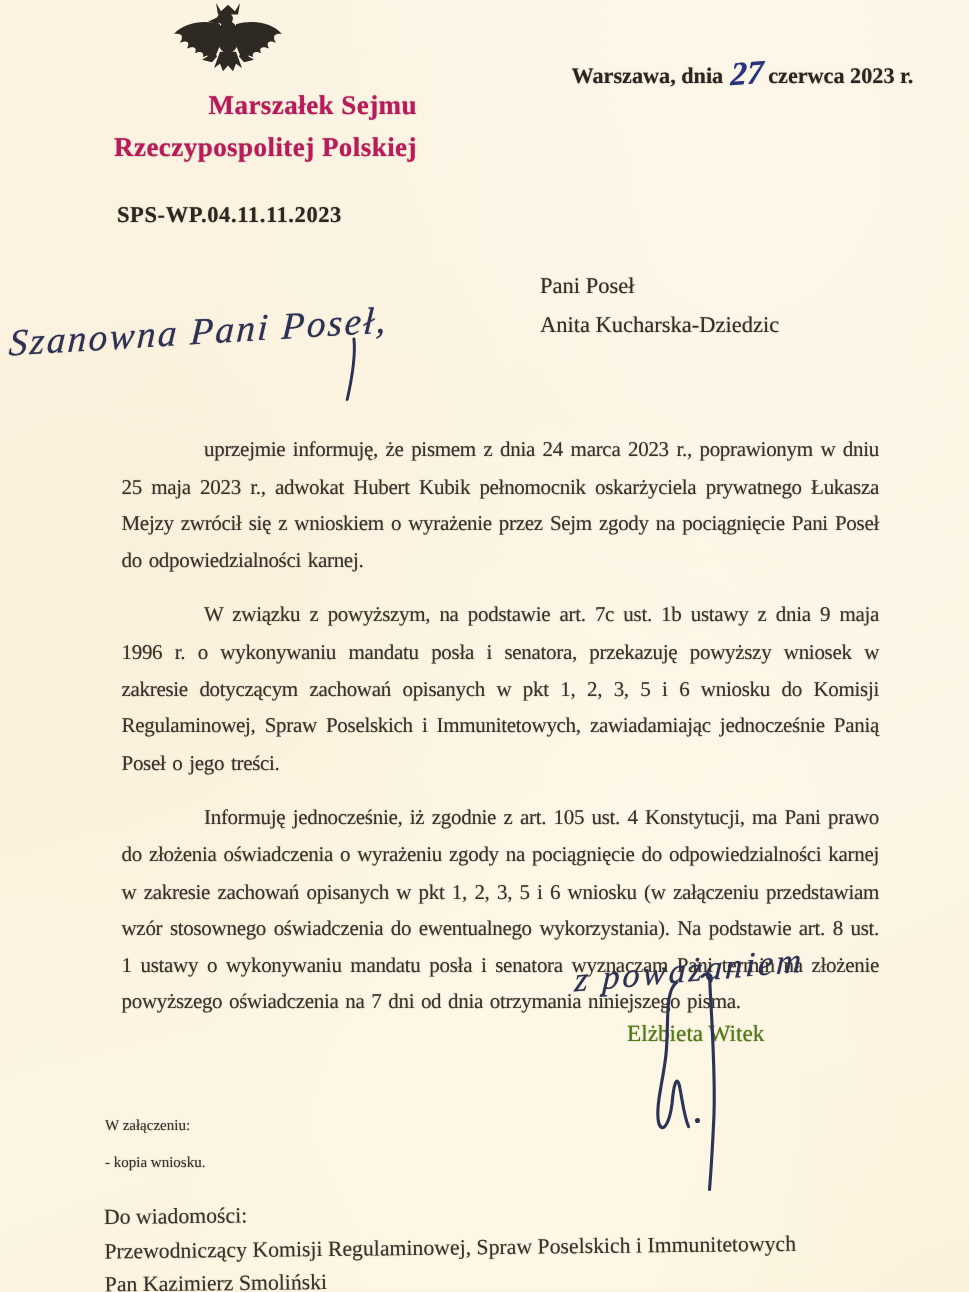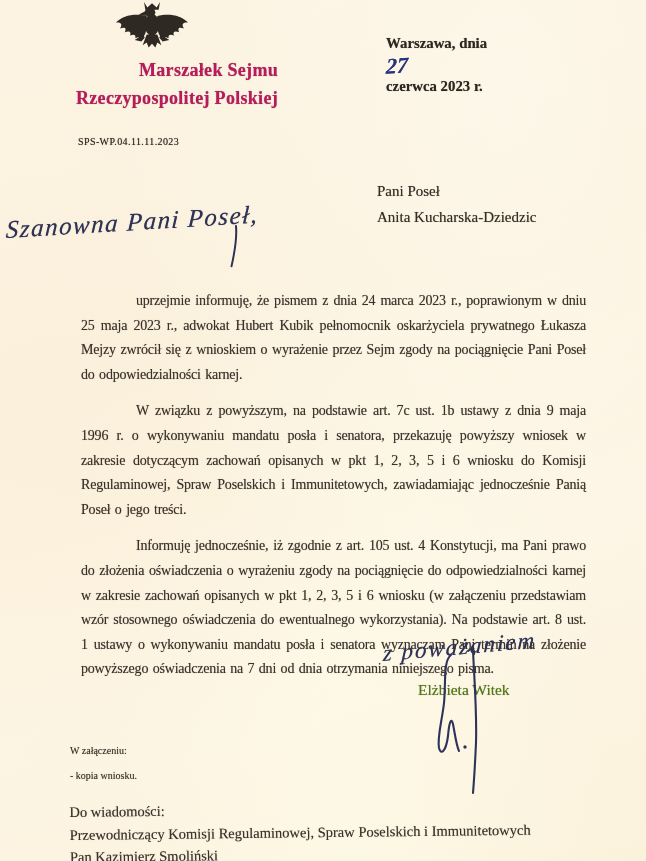--- a/index.html
+++ b/index.html
@@ -16,32 +16,32 @@
       radial-gradient(ellipse at 55% 95%, rgba(255,253,235,.5), transparent 50%),
       linear-gradient(160deg,#fcf3e2 0%,#fbf1dd 38%,#fdf5e4 68%,#fbf2dc 100%);
   }
   .typed{color:#38322b;text-shadow:0 0 .8px rgba(80,66,52,.55);}
   .abs{position:absolute;}
 
   .emblem{left:112px;top:1px;width:80px;height:54px;filter:blur(.3px);opacity:.93;}
   .sender{left:28px;top:56px;width:250px;text-align:right;font-weight:bold;
           font-size:18px;line-height:28px;color:#be185d;letter-spacing:.3px;
           text-shadow:0 0 .9px rgba(60,48,38,.6);}
-  .refnum{left:78px;top:136px;font-weight:normal;font-size:10px;color:#2c2620;
+  .refnum{left:78px;top:136px;font-weight:bold;font-size:15px;color:#2c2620;
           letter-spacing:.4px;text-shadow:0 0 .8px rgba(60,48,38,.6);}
 
   .dateline{left:381px;top:35px;display:flex;align-items:baseline;
             font-weight:bold;font-size:14.8px;color:#2c2620;white-space:nowrap;
-            text-shadow:0 0 .8px rgba(60,48,38,.6);flex-direction:column;}
+            text-shadow:0 0 .8px rgba(60,48,38,.6);}
   .hand-day{font-size:22px;font-style:italic;font-weight:bold;color:#27337c;
             margin:0 3px 0 5px;transform:rotate(-4deg) skewX(-6deg);display:inline-block;
             text-shadow:0 0 .6px rgba(39,51,124,.7);position:relative;top:1px;}
 
   .addressee{left:360px;top:178px;font-size:15px;line-height:26px;color:#332d26;
-             text-shadow:0 0 .8px rgba(70,58,46,.6);margin-left:17px;}
+             text-shadow:0 0 .8px rgba(70,58,46,.6);}
 
   .handwriting{font-style:italic;color:#2d3153;letter-spacing:1.5px;
                text-shadow:0 0 .7px rgba(45,49,83,.65);white-space:nowrap;}
   .greeting{left:6px;top:216px;font-size:25px;transform:rotate(-3.5deg) skewX(-7deg);
             transform-origin:left center;}
   .greeting-tail{position:absolute;left:224px;top:22px;width:12px;height:44px;}
 
   .body-text{left:69px;top:277px;width:529px;font-size:14px;line-height:24.6px;
              text-align:justify;letter-spacing:-.2px;word-spacing:1.2px;}
   .body-text p{margin:12px;text-indent:55px;}

